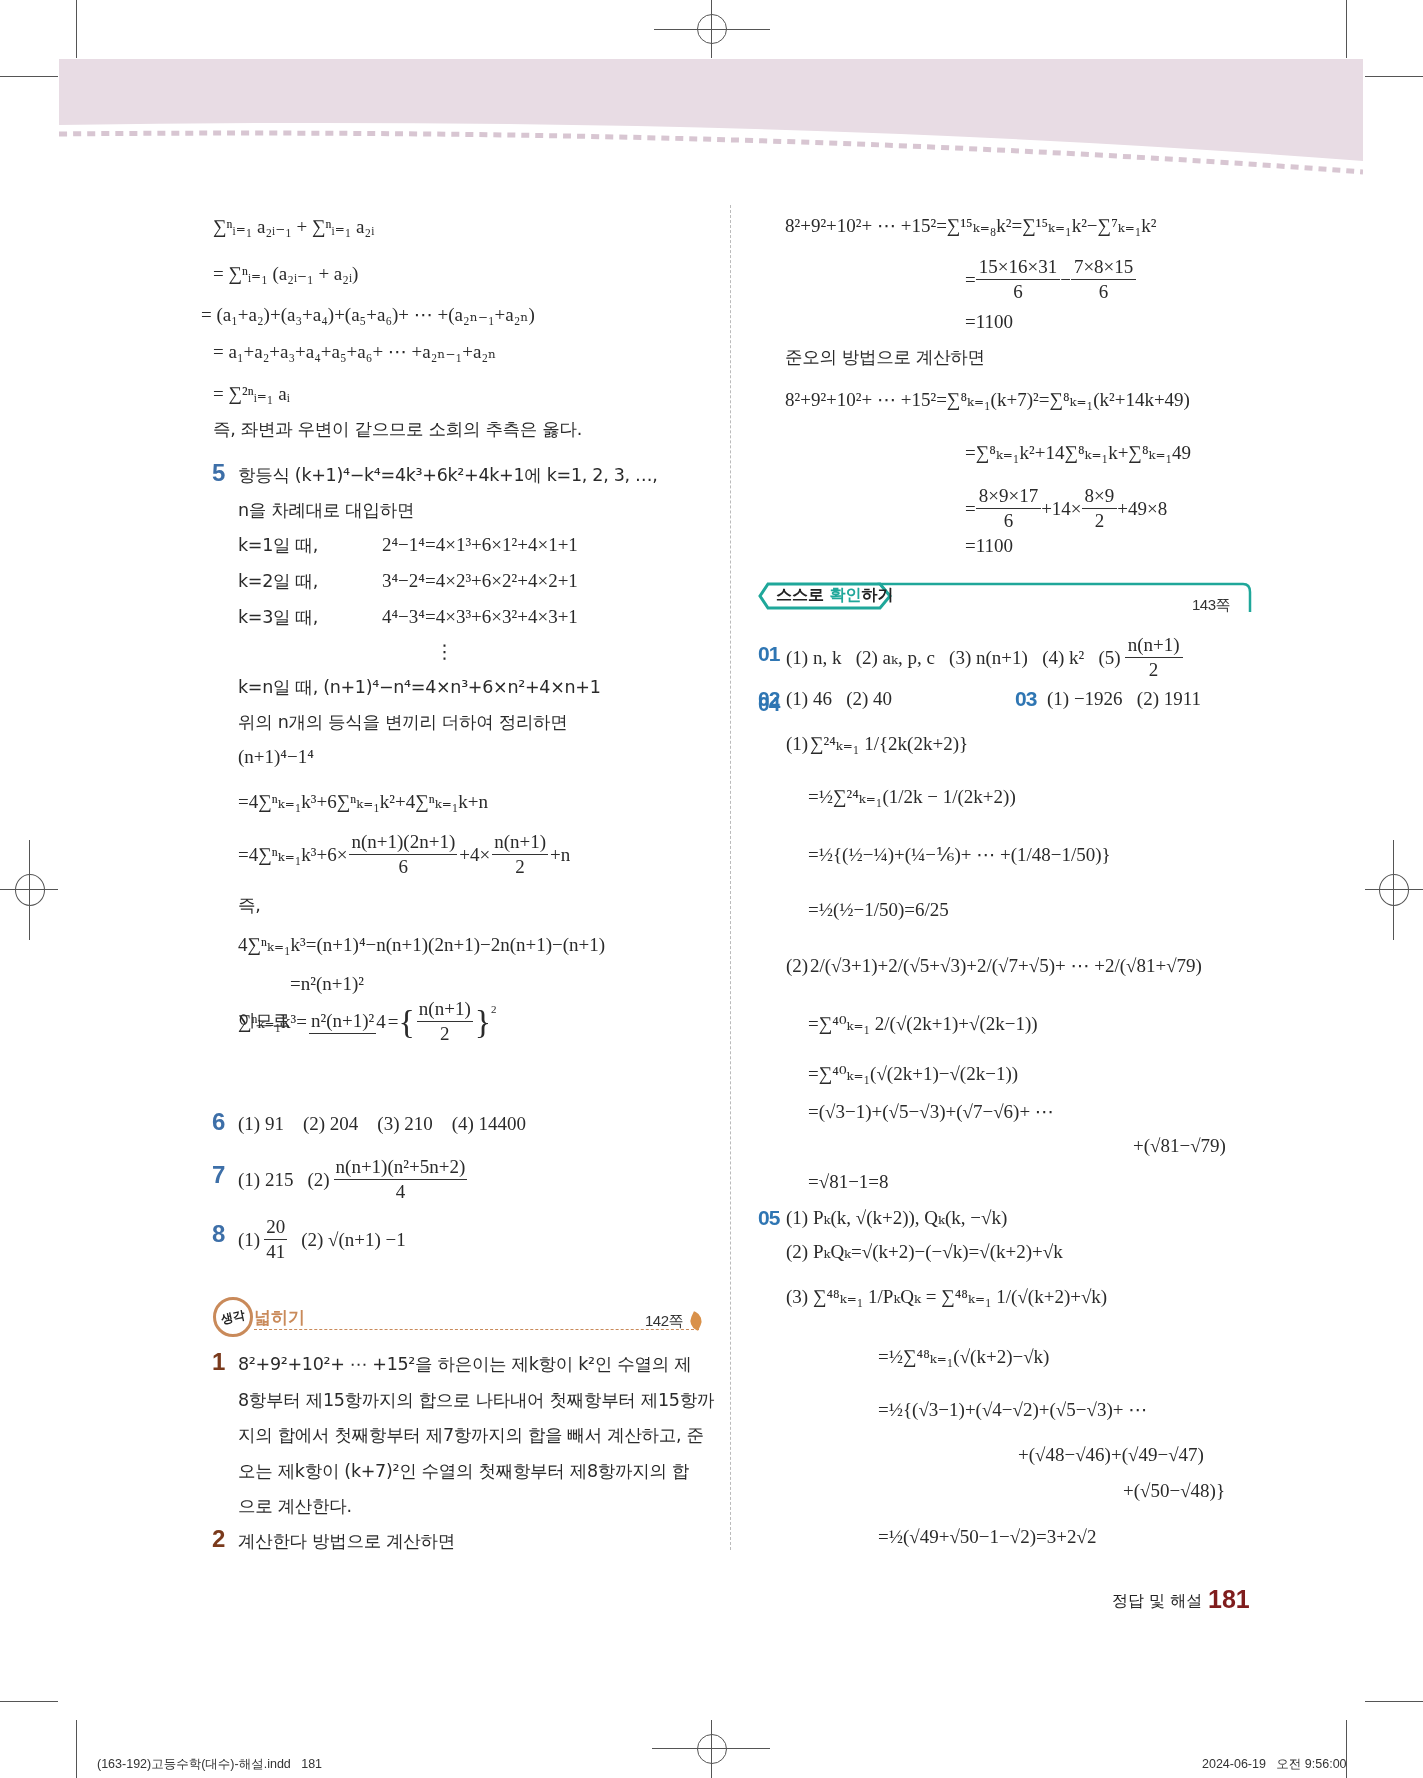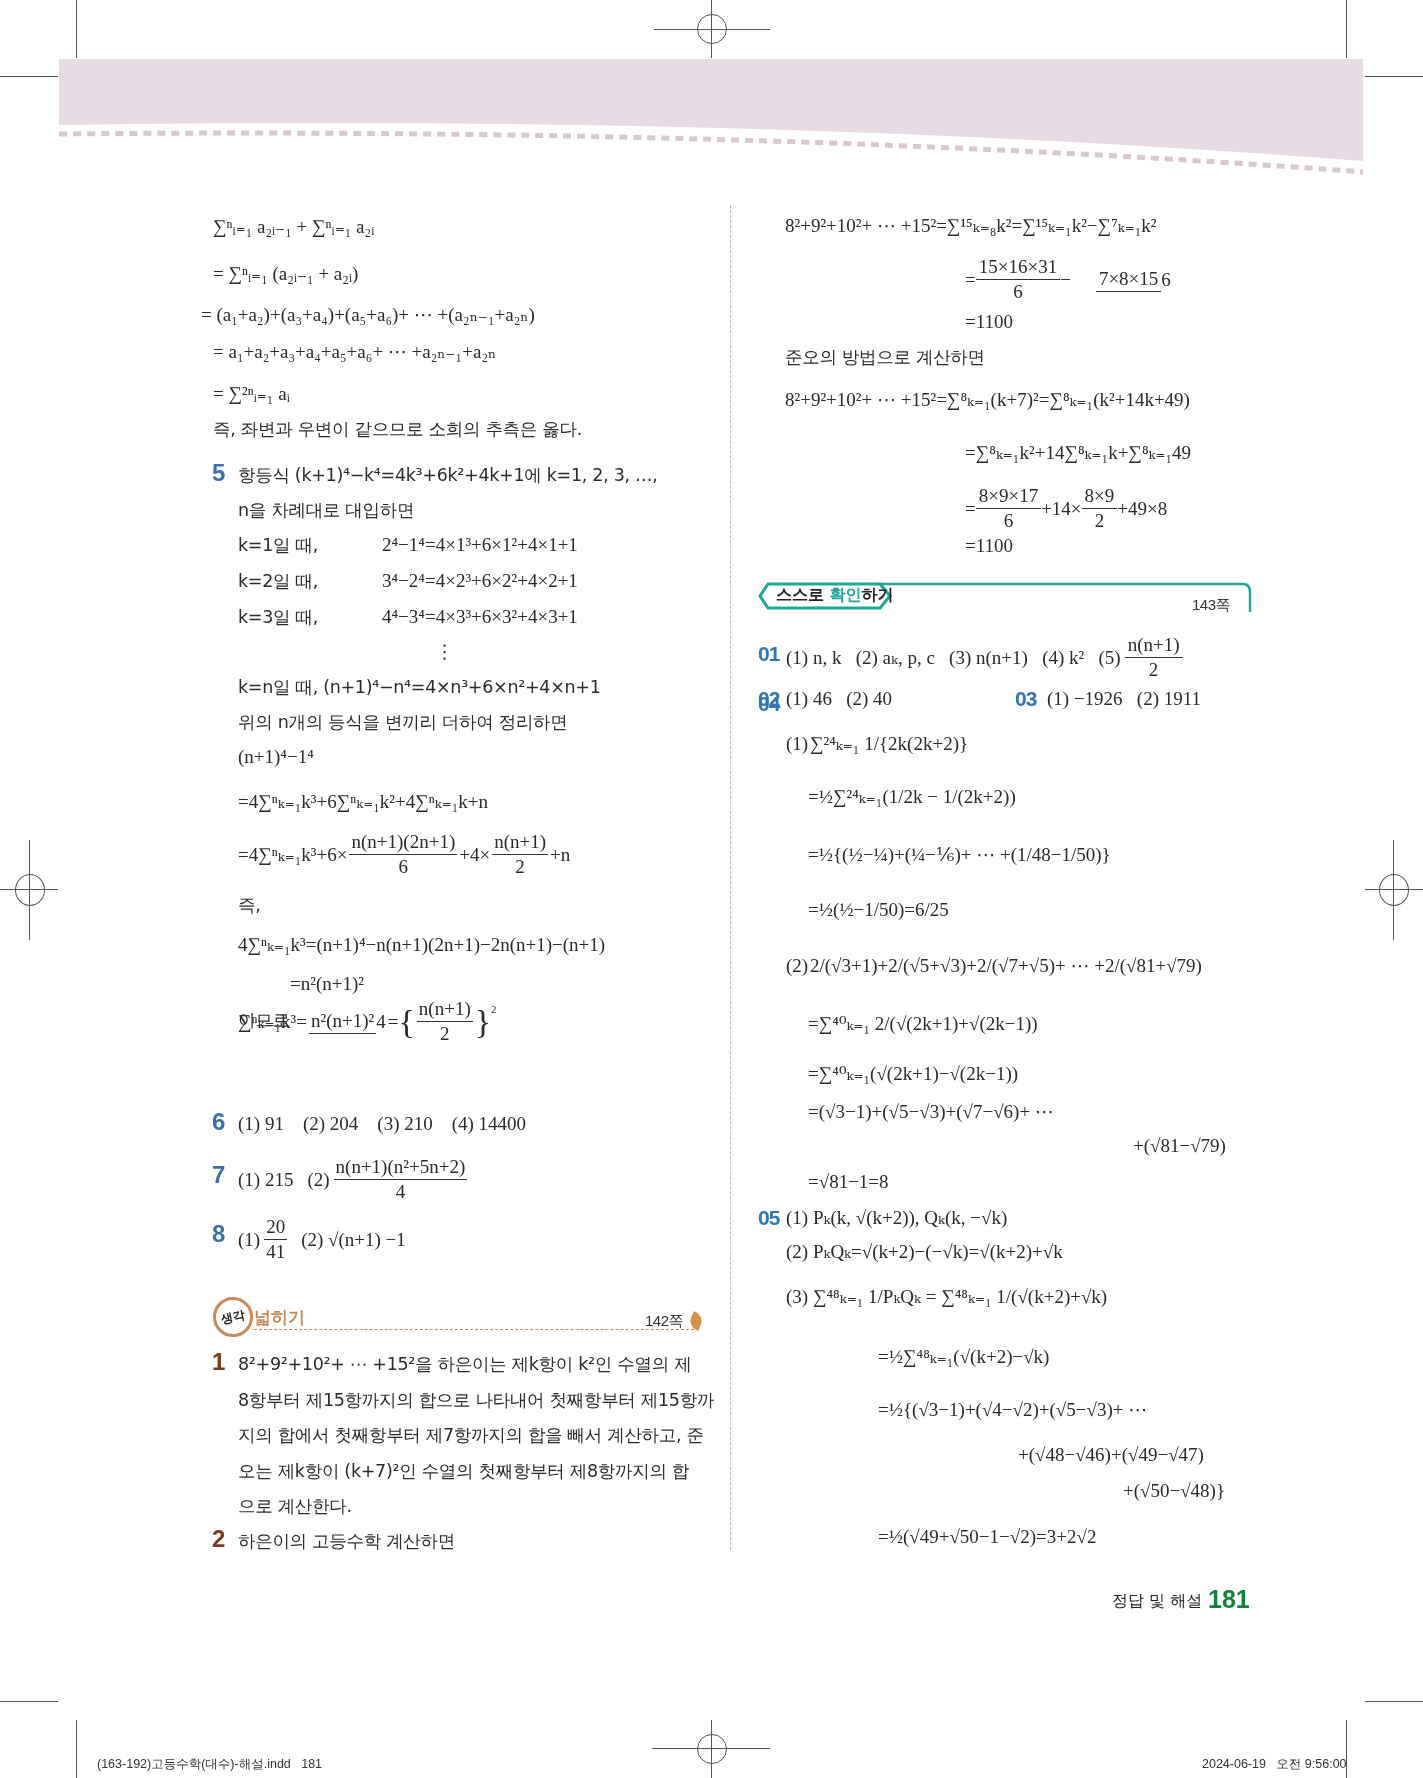--- a/index.html
+++ b/index.html
@@ -13,21 +13,21 @@
   .reg { position:absolute; border:1px solid #555; border-radius:50%; }
   .header-band { position:absolute; left:59px; top:59px; width:1304px; height:120px; }
   .line { position:absolute; white-space:nowrap; font-size:19px; line-height:24px; }
   .kor { font-family:"DejaVu Sans", "Liberation Sans", sans-serif; font-size:17.5px; letter-spacing:-0.3px; }
   .num-blue { font-family:"Liberation Sans", "DejaVu Sans", sans-serif; font-weight:bold; color:#3d6fa8; font-size:24px; }
   .num-blue2 { font-family:"Liberation Sans", "DejaVu Sans", sans-serif; font-weight:bold; color:#2f76b3; font-size:21px; letter-spacing:-1px; }
   .num-brown { font-family:"Liberation Sans", "DejaVu Sans", sans-serif; font-weight:bold; color:#7a3a1c; font-size:24px; }
   .col-divider { position:absolute; left:730px; top:205px; width:0; height:1345px; border-left:1px dashed #bbb; }
   .footer-text { position:absolute; font-family:"Liberation Sans", "DejaVu Sans", sans-serif; font-size:12.5px; color:#333; }
   .page-label { position:absolute; font-family:"DejaVu Sans", sans-serif; font-size:16px; color:#222; }
-  .page-num { position:absolute; font-family:"Liberation Sans", sans-serif; font-weight:bold; font-size:25px; color:#15803d; }
+  .page-num { position:absolute; font-family:"Liberation Sans", sans-serif; font-weight:bold; font-size:25px; color:#7f1d1d; }
   .ref { position:absolute; font-family:"Liberation Sans", sans-serif; font-size:15px; color:#333; letter-spacing:-0.5px; }
 </style>
 </head>
 <body>
 
 <div class="mark-line" style="left:76px;top:0;width:1px;height:58px;"></div>
 <div class="mark-line" style="left:1346px;top:0;width:1px;height:58px;"></div>
 <div class="mark-line" style="left:0;top:76px;width:58px;height:1px;"></div>
 <div class="mark-line" style="left:1365px;top:76px;width:58px;height:1px;"></div>
 <div class="mark-line" style="left:76px;top:1720px;width:1px;height:58px;"></div>
@@ -148,33 +148,33 @@
   <div class="ref" style="left:645px;top:1312px;">142쪽</div>
   <div class="abs" style="left:690px;top:1313px;width:12px;height:16px;background:#d9914a;border-radius:0 10px 0 10px;transform:rotate(25deg);"></div>
 
   <div class="line num-brown" style="left:212px;top:1350px;">1</div>
   <div class="line kor" style="left:238px;top:1352px;">8²+9²+10²+ ⋯ +15²을 하은이는 제k항이 k²인 수열의 제</div>
   <div class="line kor" style="left:238px;top:1388px;">8항부터 제15항까지의 합으로 나타내어 첫째항부터 제15항까</div>
   <div class="line kor" style="left:238px;top:1423px;">지의 합에서 첫째항부터 제7항까지의 합을 빼서 계산하고, 준</div>
   <div class="line kor" style="left:238px;top:1459px;">오는 제k항이 (k+7)²인 수열의 첫째항부터 제8항까지의 합</div>
   <div class="line kor" style="left:238px;top:1494px;">으로 계산한다.</div>
   <div class="line num-brown" style="left:212px;top:1527px;">2</div>
-  <div class="line kor" style="left:238px;top:1529px;">하은이의 고등수학 계산하면</div>
+  <div class="line kor" style="left:238px;top:1529px;">계산한다 방법으로 계산하면</div>
 </div>
 
 <div>
   <div class="line" style="left:785px;top:214px;">8²+9²+10²+ ⋯ +15²=∑¹⁵ₖ₌₈k²=∑¹⁵ₖ₌₁k²−∑⁷ₖ₌₁k²</div>
   <div class="line" style="left:965px;top:255px;display:flex;align-items:center;">
     <span>=</span>
     <span style="display:inline-flex;flex-direction:column;align-items:center;">
       <span style="border-bottom:1px solid #333;padding:0 3px;">15×16×31</span>
       <span>6</span>
     </span>
     <span>−</span>
-    <span style="display:inline-flex;flex-direction:row;align-items:center;margin-left:25px;">
+    <span style="display:inline-flex;flex-direction:column;align-items:center;">
       <span style="border-bottom:1px solid #333;padding:0 3px;">7×8×15</span>
       <span>6</span>
     </span>
     </div>
   <div class="line" style="left:965px;top:310px;">=1100</div>
 
   <div class="line kor" style="left:785px;top:345px;">준오의 방법으로 계산하면</div>
   <div class="line" style="left:785px;top:388px;">8²+9²+10²+ ⋯ +15²=∑⁸ₖ₌₁(k+7)²=∑⁸ₖ₌₁(k²+14k+49)</div>
   <div class="line" style="left:965px;top:441px;">=∑⁸ₖ₌₁k²+14∑⁸ₖ₌₁k+∑⁸ₖ₌₁49</div>
   <div class="line" style="left:965px;top:484px;display:flex;align-items:center;">

